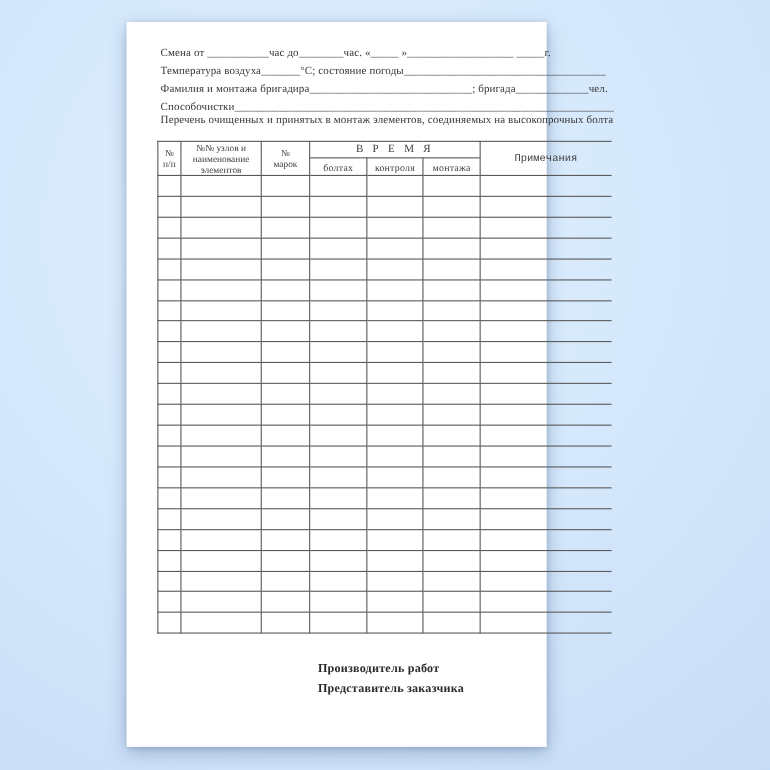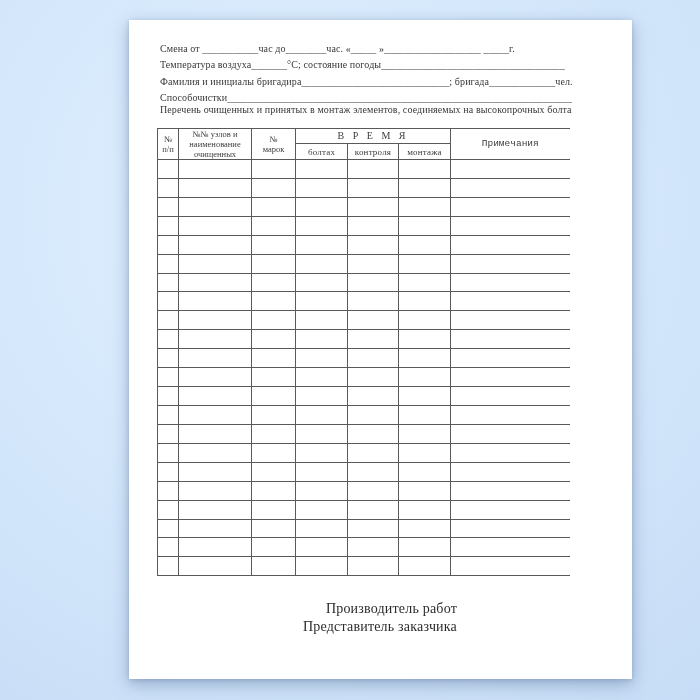--- a/index.html
+++ b/index.html
@@ -9,23 +9,23 @@
   .stage {
     position: relative;
     width: 700px;
     height: 700px;
     overflow: hidden;
     background: radial-gradient(circle at 42% 30%, #e1effe 0%, #d6e9fc 45%, #c7dcf6 100%);
   }
 
   .sheet {
     position: absolute;
-    left: 129px;
+    left: 115px;
     top: 20px;
-    width: 503px;
+    width: 382px;
     height: 659px;
     background: #ffffff;
     box-shadow: 0 5px 16px rgba(100, 128, 165, 0.55), 0 1px 4px rgba(100, 128, 165, 0.35);
   }
 
   .form-header {
     position: absolute;
     left: 31px;
     top: 21px;
     width: 412px;
@@ -81,38 +81,37 @@
     letter-spacing: 0.2px;
   }
   .log-table th.notes-col { font-size: 9.5px; }
 
   .log-table tbody td { height: 18.93px; }
 
   .signatures {
     position: absolute;
     left: 174px;
     top: 580px;
-    font-weight: normal;
-    font-size: 14px;
+    font-weight: bold;
+    font-size: 11px;
     line-height: 17.5px;
     color: #2b2b2b;
     letter-spacing: 0.2px;
-    text-align: right;
   }
 </style>
 </head>
 <body>
 
 <div class="stage">
   <div class="sheet">
 
     <div class="form-header">
       <div>Смена от ___________час до________час. «_____ »___________________ _____г.</div>
       <div>Температура воздуха_______°С; состояние погоды____________________________________</div>
-      <div>Фамилия и инициалы бригадира_____________________________; бригада_____________чел.</div>
+      <div>Фамилия и монтажа бригадира_____________________________; бригада_____________чел.</div>
       <div>Способочистки____________________________________________________________________</div>
       <div class="caption-line">Перечень очищенных и принятых в монтаж элементов, соединяемых на высокопрочных болтах.</div>
     </div>
 
     <table class="log-table">
       <colgroup>
         <col class="c1">
           <col class="c2">
           <col class="c3">
           <col class="c4">
@@ -122,21 +121,21 @@
       </colgroup>
       <thead>
         <tr>
           <th rowspan="2">
             <span class="hline">№</span>
             <span class="hline">п/п</span>
           </th>
           <th rowspan="2">
             <span class="hline">№№ узлов и</span>
             <span class="hline">наименование</span>
-            <span class="hline">очищенных</span>
+            <span class="hline">элементов</span>
           </th>
           <th rowspan="2">
             <span class="hline">№</span>
             <span class="hline">марок</span>
           </th>
           <th colspan="3" class="time-group">В Р Е М Я</th>
           <th rowspan="2" class="last-col notes-col">Примечания</th>
         </tr>
         <tr class="time-sub">
           <th>болтах</th>

